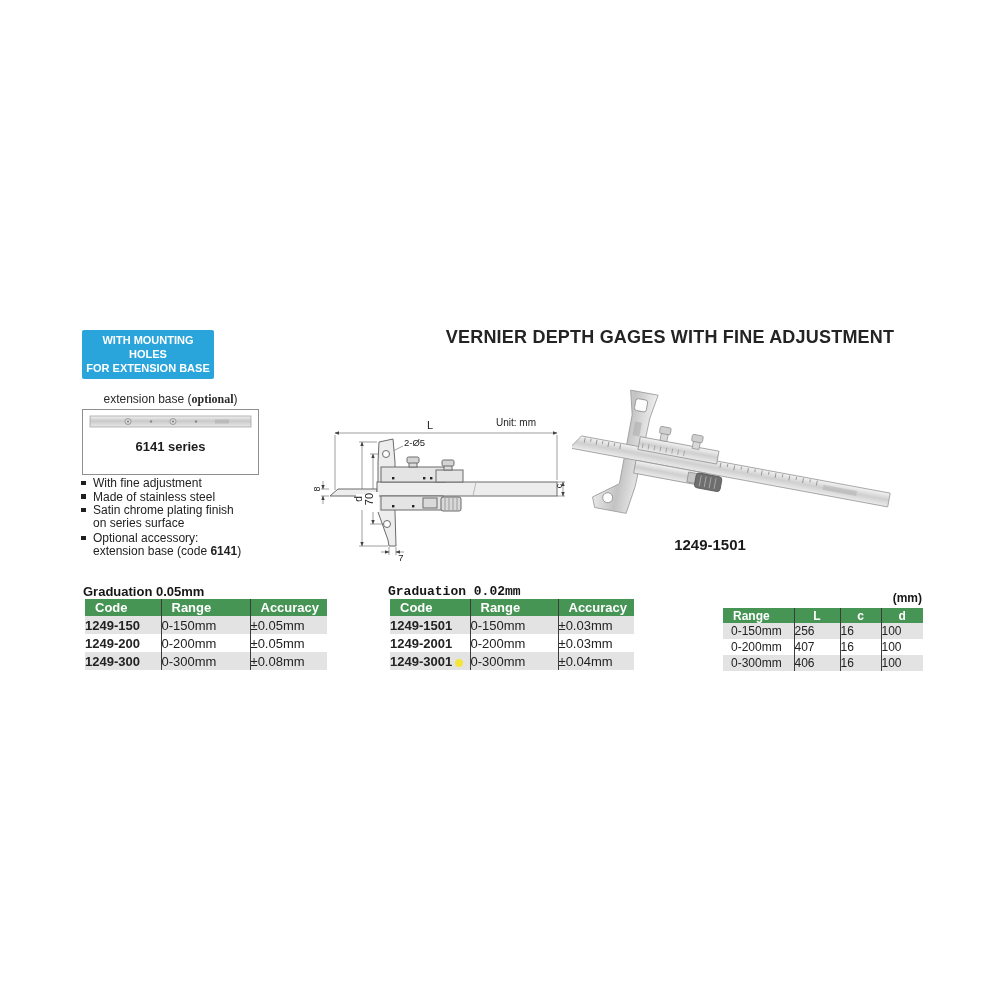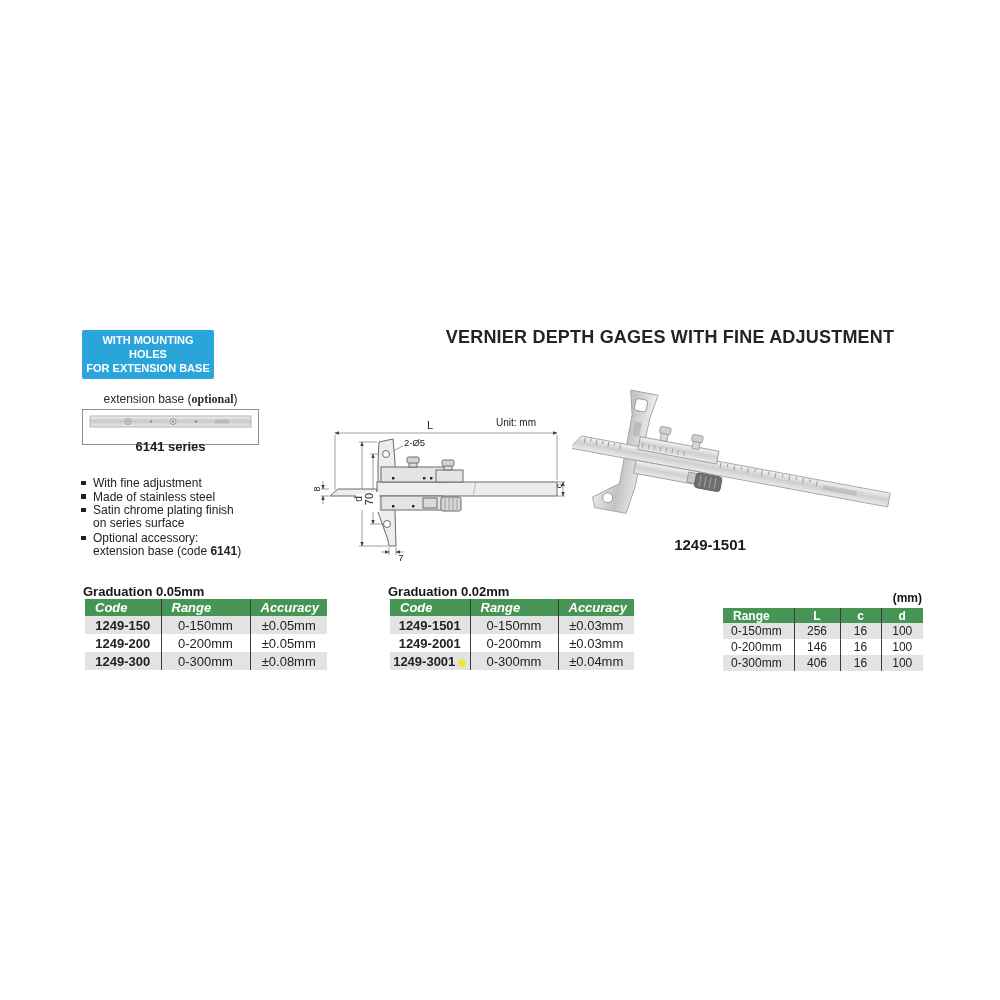--- a/index.html
+++ b/index.html
@@ -20,21 +20,21 @@
   
   .page-title {
     left:390px; top:327px; width:560px; text-align:center;
     font-size:18px; font-weight:bold; color:#242424; letter-spacing:.2px;
   }
 
   
   .ext-label { left:82px; top:392px; width:177px; text-align:center; font-size:12px; color:#2b2b2b; }
   .ext-label b { font-weight:bold;font-family:Liberation Serif, serif; }
   .ext-box {
-    left:82px; top:409px; width:177px; height:36px;
+    left:82px; top:409px; width:177px; height:66px;
     border:1px solid #8f8f8f; background:#fff;
   }
   .ext-series { text-align:center; font-size:13px; font-weight:bold; margin-top:3px; color:#1c1c1c; }
 
   
   .features { left:80px; top:477px; width:180px; list-style:none; margin:0; padding:0; }
   .features li { position:relative; padding-left:13px; font-size:12px; line-height:12.6px; margin:0 0 1px 0; }
   .features li.gap { margin-top:3px; }
   .features li::before {
     content:""; position:absolute; left:1px; top:3.5px; width:4.5px; height:4.5px; background:#1e1e1e;
@@ -46,28 +46,28 @@
   .photo-svg { left:572px; top:378px; }
   .photo-caption { left:630px; top:536px; width:160px; text-align:center; font-size:15px; font-weight:bold; color:#1b1b1b; }
 
   
   .tbl-title { font-size:13px; font-weight:bold; color:#161616; }
   .mm-label { text-align:right; font-size:12px; font-weight:bold; color:#161616; }
   table.spec { border-collapse:collapse; table-layout:fixed; }
   table.spec th {
     background:#469555; color:#fff; font-weight:bold; text-align:left; padding:0 0 0 10px;
   }
-  table.spec td { text-align:center; padding:0; color:#222; }
+  table.spec td { text-align:left; padding:0; color:#222; }
   table.spec th, table.spec td { border-right:1px solid #3c3c3c; overflow:hidden; white-space:nowrap; }
   table.spec th:last-child, table.spec td:last-child { border-right:none; }
   table.spec tbody tr:nth-child(odd) { background:#e3e3e3; }
   table.spec tbody tr:nth-child(even) { background:#ffffff; }
 
   table.t-big  { font-size:13px; }
-  table.t-big  th { height:17px;font-style:italic; }
+  table.t-big  th { height:17px; }
   table.t-big  td { height:18px; }
   table.t-big  td:first-child { font-weight:bold; }
 
   table.t-mm { font-size:12px; }
   table.t-mm th { height:15px; }
   table.t-mm td { height:16px; }
   table.t-mm th:not(:first-child) { text-align:center; padding:0; }
   table.t-mm td:first-child { text-align:left; padding-left:8px; }
 
   .hl-dot {
@@ -326,21 +326,21 @@
         <td>±0.05mm</td>
       </tr>
       <tr>
         <td>1249-300</td>
         <td>0-300mm</td>
         <td>±0.08mm</td>
       </tr>
     </tbody>
 </table>
 
-<div class="abs tbl-title" style="left:388px; top:584px;">Graduation 0.02mm</div>
+<div class="abs tbl-title" style="left:388px; top:584px;font-family:Liberation Mono, monospace;">Graduation 0.02mm</div>
 <table class="abs spec t-big" style="left:390px; top:599px; width:244px;">
   <colgroup>
       <col style="width:80px">
       <col style="width:88px">
       <col style="width:76px">
     </colgroup>
   <thead>
       <tr>
         <th>Code</th>
         <th>Range</th>
@@ -384,21 +384,21 @@
     </thead>
   <tbody>
       <tr>
         <td>0-150mm</td>
         <td>256</td>
         <td>16</td>
         <td>100</td>
       </tr>
       <tr>
         <td>0-200mm</td>
-        <td>146</td>
+        <td>407</td>
         <td>16</td>
         <td>100</td>
       </tr>
       <tr>
         <td>0-300mm</td>
         <td>406</td>
         <td>16</td>
         <td>100</td>
       </tr>
     </tbody>

